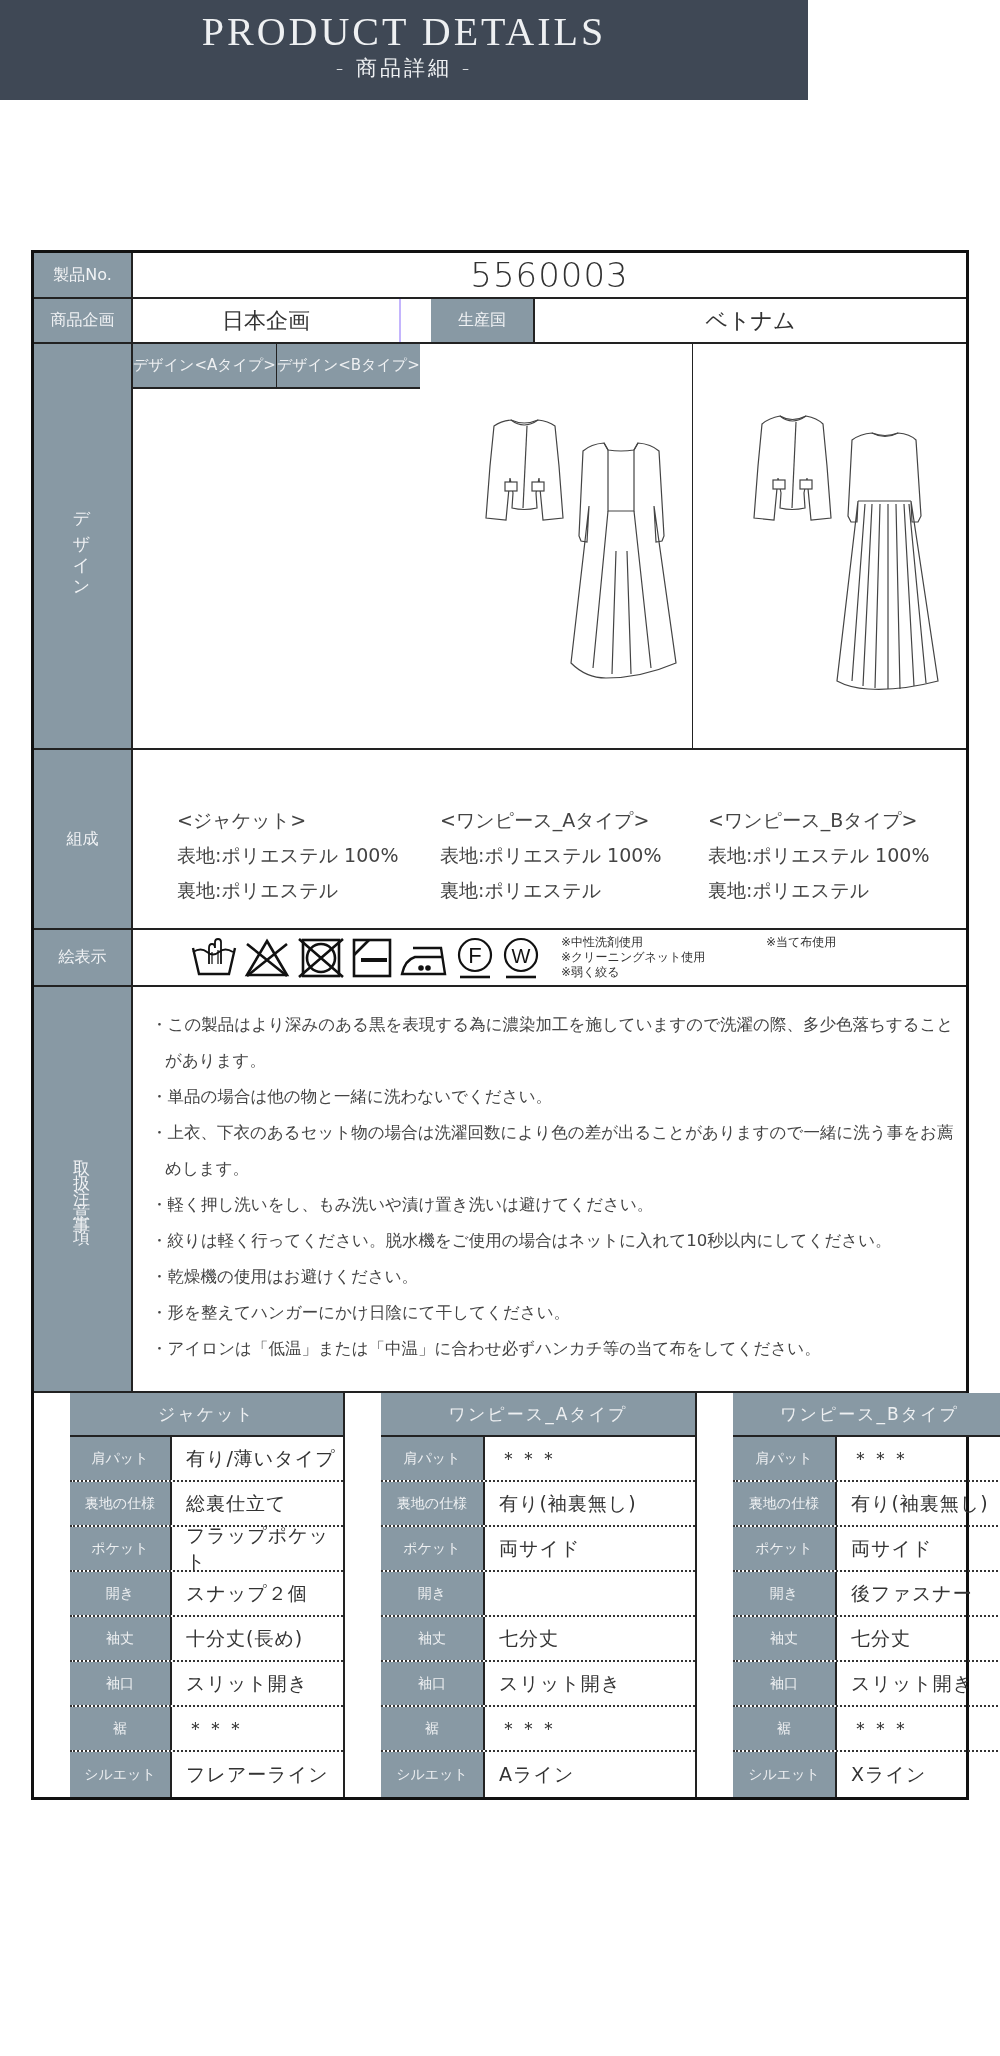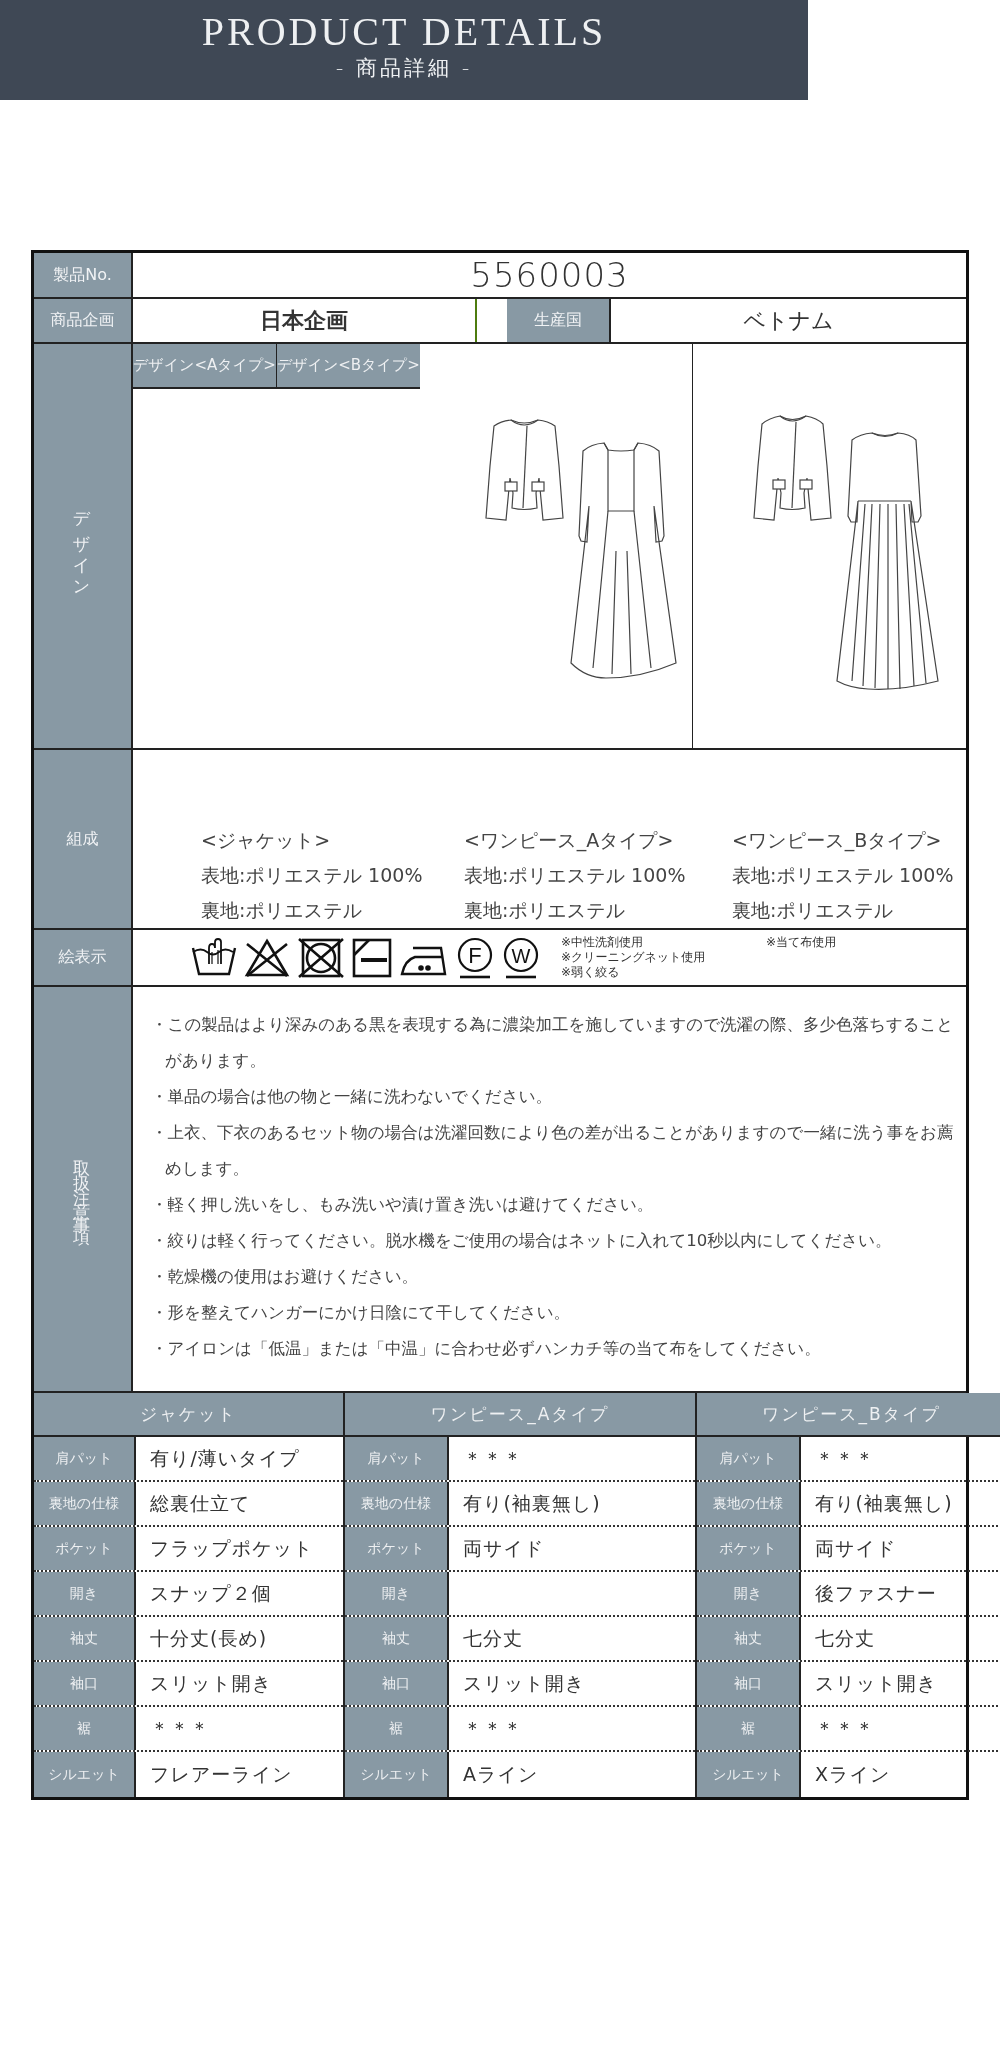--- a/index.html
+++ b/index.html
@@ -14,51 +14,51 @@
   .row { display: flex; border-top: 2px solid #222; }
   .row:first-child { border-top: none; }
   .lbl { background: #8899a4; color: #f1f3f5; display: flex; align-items: center; justify-content: center; font-size: 16px; border-right: 2px solid #222; }
   .lbl-main { width: 99px; flex: none; }
   .val { flex: 1; display: flex; align-items: center; justify-content: center; color: #333; }
 
   .r-no { height: 44px; }
   .r-no .val { font-size: 34px; letter-spacing: 1px; font-weight: 300; }
   .r-plan { height: 45px; }
   .r-plan .val { font-size: 22px; }
-  .plan-v1 { width: 344px; flex: none !important; border-right: 2px solid #4d7c0f; font-weight: bold; }
+  .plan-v1 { width: 268px; flex: none !important; border-right: 2px solid #c4b5fd; }
   .plan-l2 { width: 104px; flex: none; margin-left: 30px; }
 
   .r-design { height: 406px; }
   .design-body { flex: 1; display: flex; flex-direction: row; }
   .design-head { height: 45px; display: flex; background: #8899a4; border-bottom: 2px solid #222; }
   .design-head div { flex: 1; display: flex; align-items: center; justify-content: center; color: #eef0f2; font-size: 15px; }
   .design-head div:first-child { border-right: 1px solid #222; }
   .design-imgs { flex: 1; display: flex; }
   .design-imgs .cell { flex: 1; display: flex; align-items: center; justify-content: center; }
   .design-imgs .cell:first-child { border-right: 1px solid #222; }
   .vert { writing-mode: vertical-rl; text-orientation: upright; letter-spacing: 4px; font-size: 17px; }
 
   .r-comp { height: 180px; }
-  .comp-body { flex: 1; display: flex; padding-left: 68px; align-items: flex-end; margin-top: 33px; }
+  .comp-body { flex: 1; display: flex; padding-left: 44px; align-items: center; margin-top: 33px; }
   .comp-col { width: 263px; font-size: 19px; line-height: 35px; color: #444; }
   .comp-col:nth-child(2) { width: 268px; }
 
   .r-care { height: 57px; }
   .care-body { flex: 1; display: flex; align-items: center; padding-left: 58px; }
   .care-icons { display: flex; gap: 6px; align-items: center; }
   .care-icons svg { display: block; }
   .care-notes { margin-left: 20px; font-size: 12px; line-height: 15px; color: #333; display: grid; grid-template-columns: 205px auto; }
 
   .r-notes { height: 406px; }
   .notes-body { flex: 1; padding: 20px 0 0 18px; }
   .notes-body li { list-style: none; font-size: 16.5px; line-height: 36px; color: #444; padding-left: 14px; text-indent: -14px; }
   .vert-notes { writing-mode: vertical-rl; text-orientation: upright; font-size: 17px; letter-spacing: 14px; }
 
   .specs { display: flex; border-top: 2px solid #222; }
-  .spec-col { flex: none; border-right: 2px solid #222; }
+  .spec-col { flex: none; border-right: 2px solid #222; padding-left: 36px; }
   .spec-col:last-child { border-right: none; }
   .spec-col.c1 { width: 311px; }
   .spec-col.c2 { width: 352px; }
   .spec-col.c3 { width: 309px; }
   .spec-head { height: 44px; background: #8899a4; color: #eef0f2; display: flex; align-items: center; justify-content: center; font-size: 17px; letter-spacing: 2px; border-bottom: 2px solid #222; }
   .spec-row { display: flex; height: 45px; border-bottom: 2px dotted #333; }
   .spec-row:last-child { border-bottom: none; }
   .spec-row .sl { width: 104px; flex: none; background: #8899a4; color: #eef0f2; display: flex; align-items: center; justify-content: center; font-size: 14px; border-right: 2px solid #222; }
   .c1 .spec-row .sl { width: 102px; }
   .spec-row .sv { flex: 1; display: flex; align-items: center; padding-left: 14px; font-size: 19px; color: #333; letter-spacing: 1px; }

